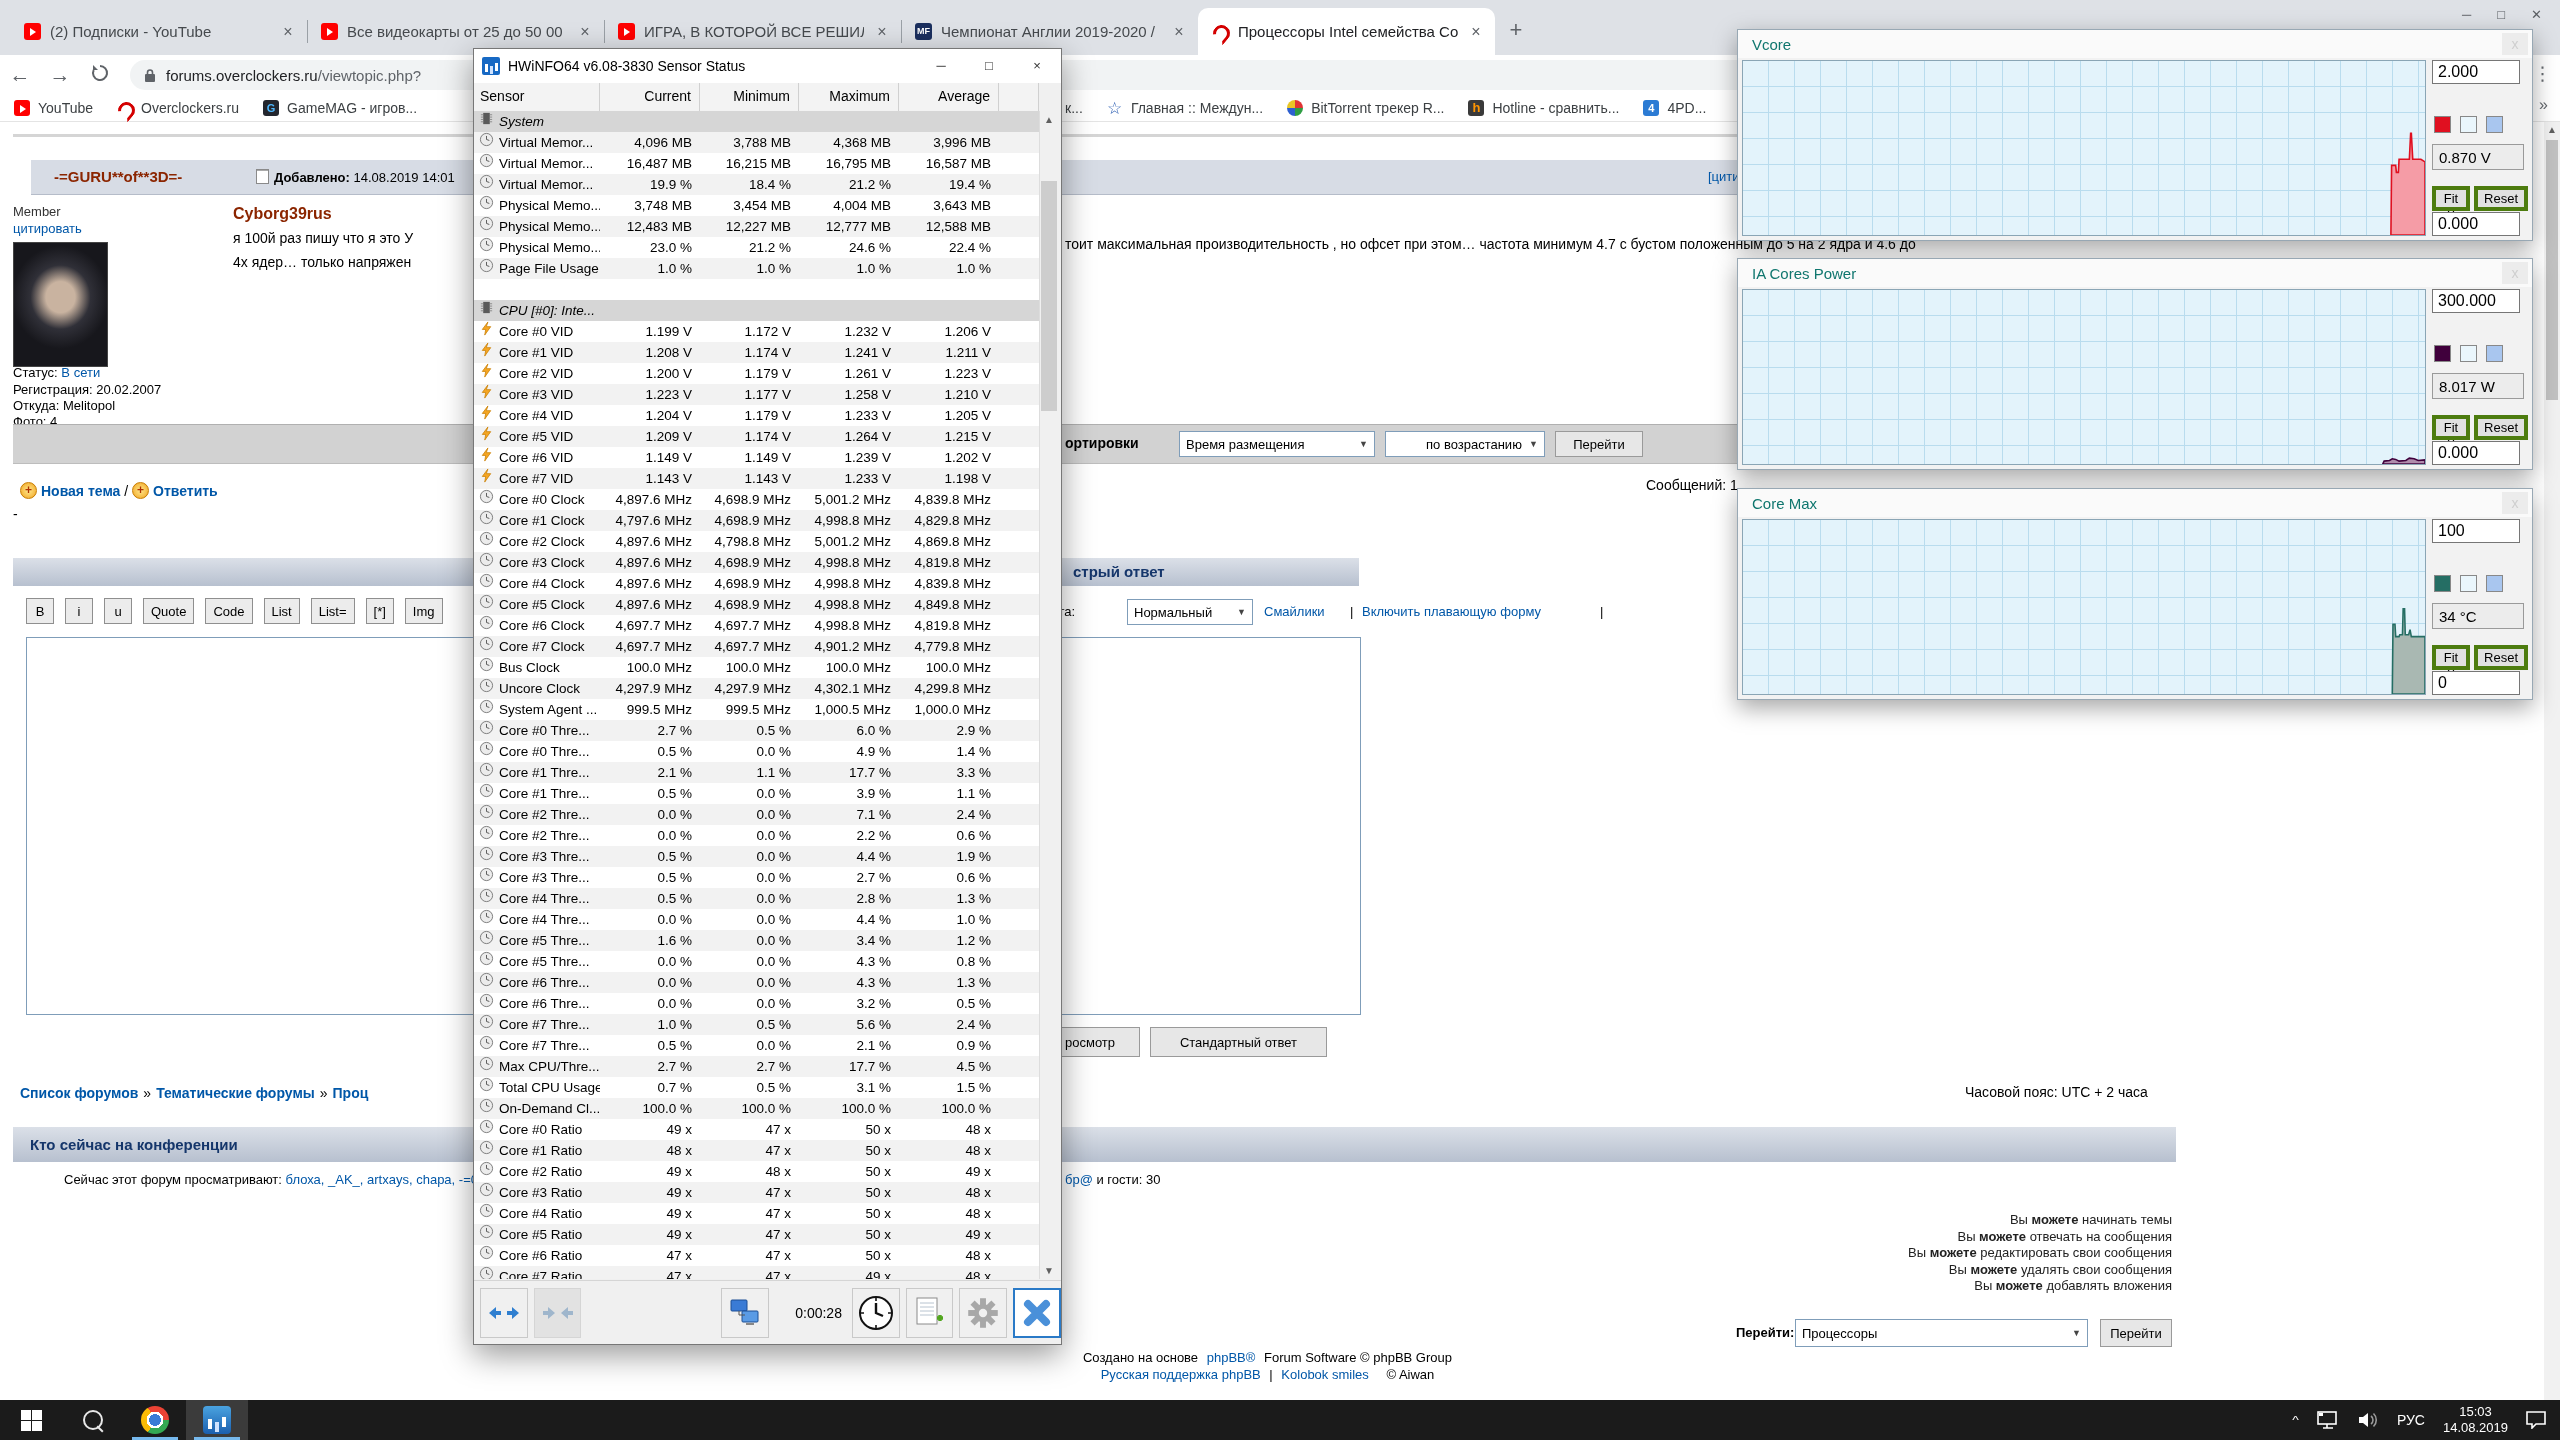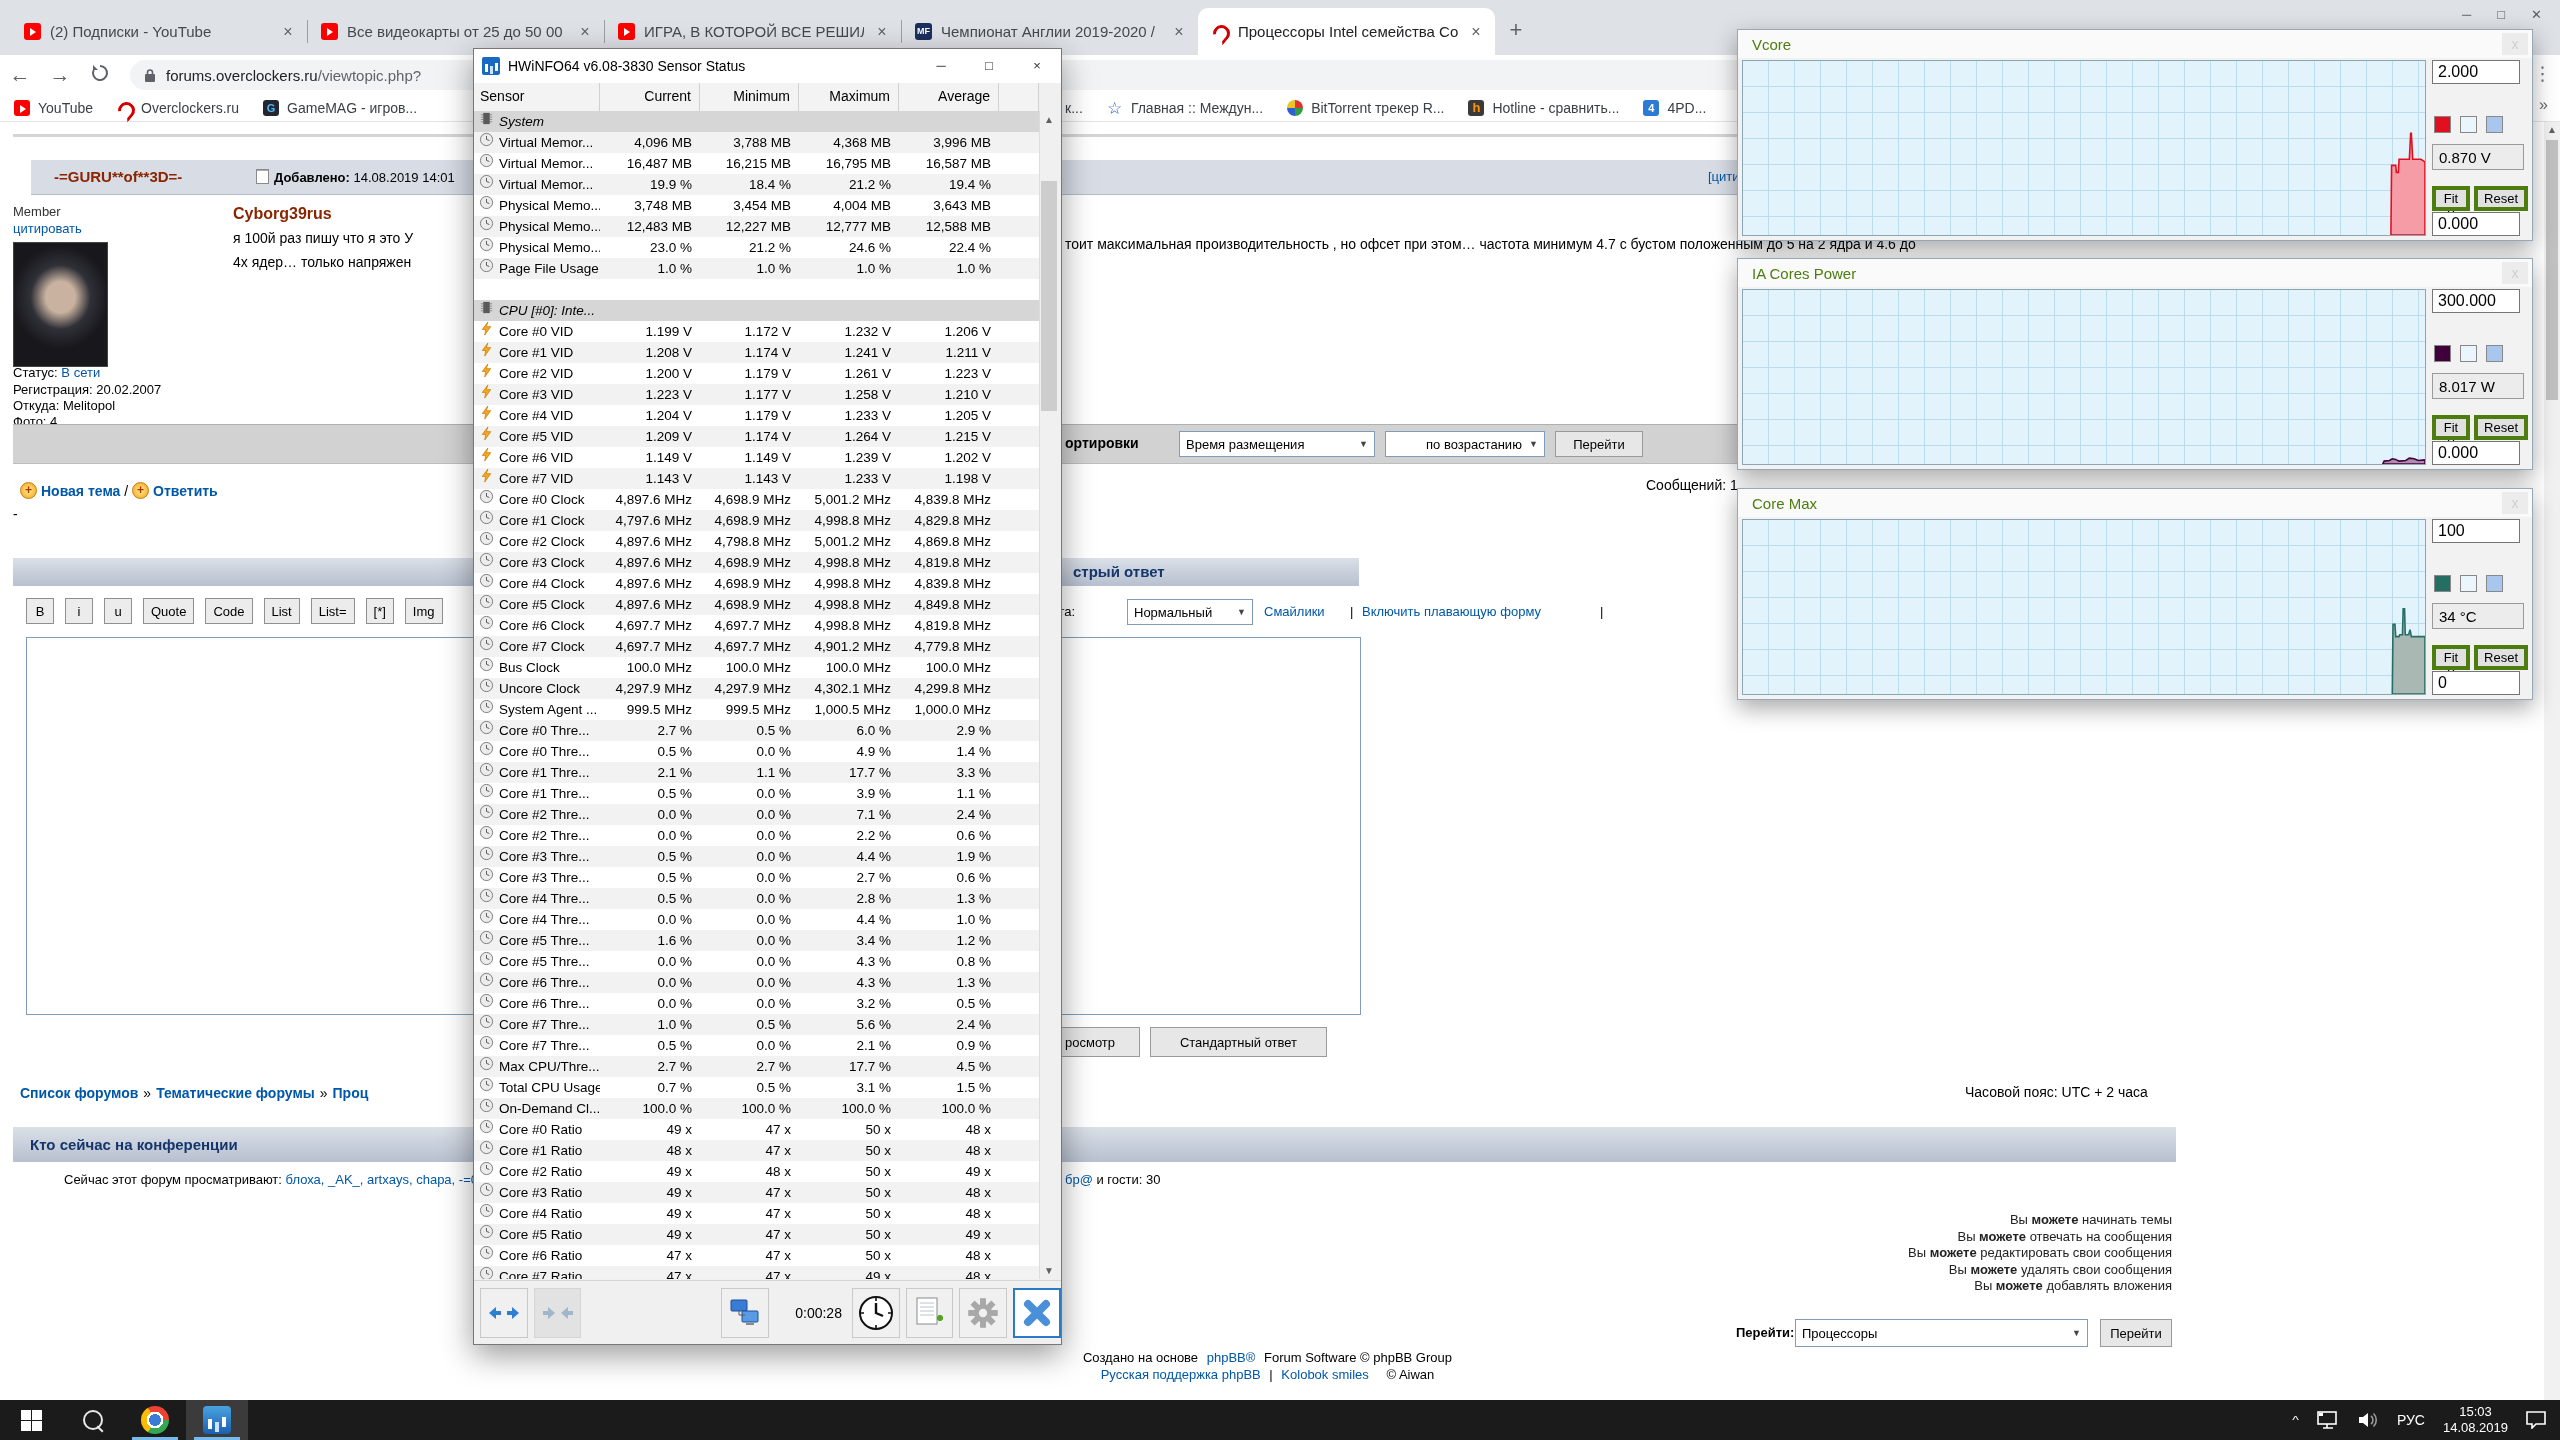--- a/index.html
+++ b/index.html
@@ -82,21 +82,21 @@
   #hw-scroll .arr.dn{position:absolute;bottom:0;left:0;right:0;}
   #hw-scroll .thumb{position:absolute;left:1px;right:1px;top:70px;height:230px;background:#cdcdcd;}
   #hw-toolbar{position:absolute;left:0;right:0;bottom:0;height:63px;border-top:1px solid #d5d5d5;display:flex;align-items:center;background:#f0f0f0;}
   .tbtn{width:50px;height:50px;background:#f0f0f0;border:1px solid #c9c9c9;box-sizing:border-box;display:flex;align-items:center;justify-content:center;margin-left:6px;}
   .tbtn.disabled{background:#e2e2e2;border-color:#d5d5d5;}
   .tbtn.focusblue{border:2px solid #2a7ac7;background:#fff;}
   #hw-time{font-size:14px;color:#000;margin:0 10px 0 26px;}
   
   .gwin{position:absolute;left:1737px;width:796px;height:212px;background:#f2f2f2;border:1px solid #98a8b4;box-sizing:border-box;box-shadow:0 8px 22px rgba(0,0,0,.35);z-index:20;}
   .gtitle{height:28px;background:#fafafa;display:flex;align-items:center;}
-  .gtitletext{color:#4d7c0f;font-size:15px;margin-left:14px;flex:1;}
+  .gtitletext{color:#0f766e;font-size:15px;margin-left:14px;flex:1;}
   .gclose{width:26px;height:22px;background:#ececec;color:#cfcfcf;text-align:center;line-height:22px;font-size:14px;margin-right:4px;}
   .gbody{display:flex;gap:6px;padding:2px 4px 4px 4px;}
   .plot{flex:1;height:174px;border:1px solid #8aa5b5;position:relative;background:repeating-linear-gradient(to right,transparent 0 25px,#b9dcee 25px 26px),repeating-linear-gradient(to bottom,transparent 0 25px,#b9dcee 25px 26px),#e3f3fb;}
   .plot svg{position:absolute;inset:0;width:100%;height:100%;}
   .gside{width:96px;position:relative;height:176px;}
   .gmax,.gmin{position:absolute;left:0;width:88px;height:24px;border:1px solid #767676;background:#fff;font-size:16px;font-family:"Liberation Sans",sans-serif;padding:0 5px;box-sizing:border-box;}
   .gmax{top:0;}
   .gmin{bottom:0;}
   .gsw{position:absolute;top:56px;left:2px;display:flex;gap:9px;}
   .gsw span{width:17px;height:17px;border:1px solid #888;box-sizing:border-box;display:inline-block;}

